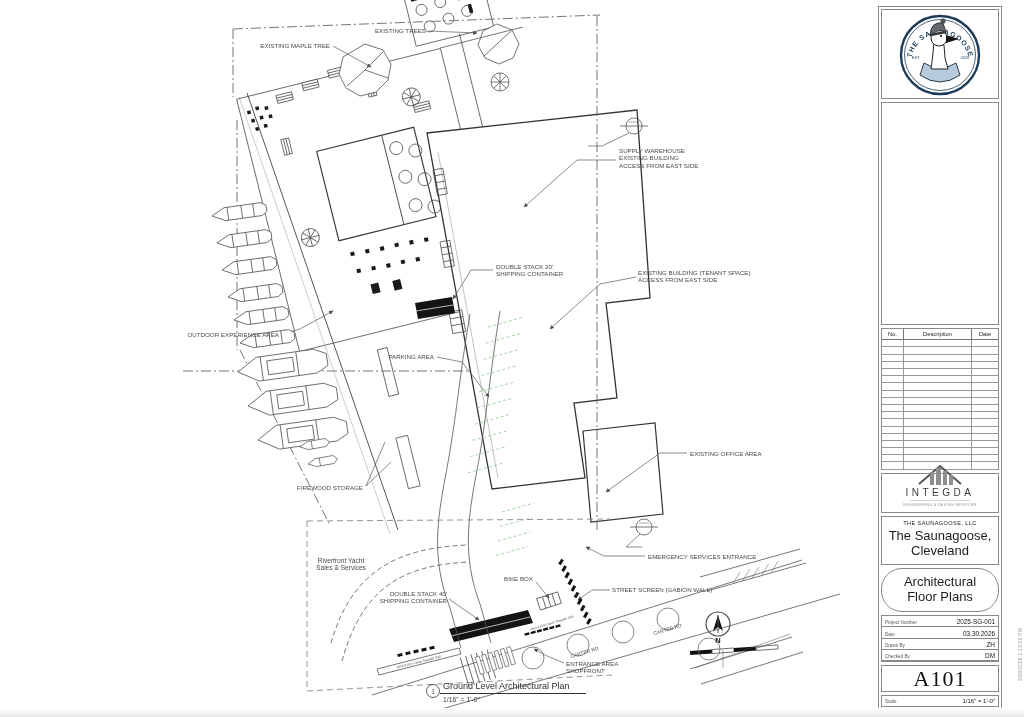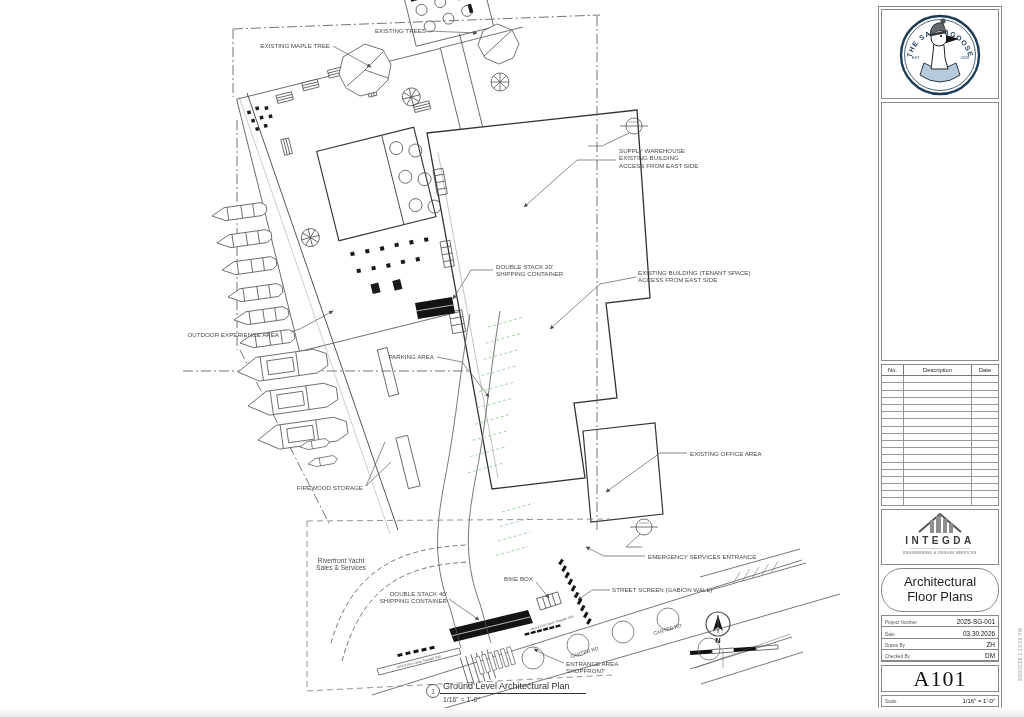--- a/index.html
+++ b/index.html
@@ -16,21 +16,21 @@
   .tb-box{border:1px solid #8a8a8a;background:#fff;box-sizing:border-box;position:relative;}
   .tb-logo{height:90px;display:flex;align-items:center;justify-content:center;}
   .tb-spacer{flex:1;}
   .tb-revisions{height:142px;font-size:5.5px;}
   .rev-head,.rev-row{display:grid;grid-template-columns:22px 1fr 26px;}
   .rev-head>div{border-bottom:1px solid #777;border-right:1px solid #777;
        text-align:center;font-size:5.8px;padding:2px 0;color:#222;}
   .rev-head>div:last-child{border-right:none;}
   .rev-row>div{height:6.2px;border-bottom:1px solid #999;border-right:1px solid #999;}
   .rev-row>div:last-child{border-right:none;}
-  .tb-integda{height:56px;display:flex;align-items:flex-start;justify-content:center;font-weight:bold;}
+  .tb-integda{height:40px;display:flex;align-items:flex-end;justify-content:center;}
   .tb-company{height:49px;text-align:center;padding-top:3px;}
   .tb-company .llc{font-size:5.6px;letter-spacing:.4px;color:#222;margin-bottom:3px;}
   .tb-company .proj{font-size:13px;color:#1d1d1d;line-height:1.12;}
   .tb-title{height:44px;display:flex;align-items:center;justify-content:center;
        text-align:center;font-size:13px;color:#1d1d1d;line-height:1.15;padding:0 8px;border-radius:21px;}
   .tb-fields{font-size:5px;}
   .f-row{display:flex;justify-content:space-between;align-items:flex-end;
        border-bottom:1px solid #888;padding:1px 3px;height:8.2px;box-sizing:content-box;}
   .f-label{color:#555;font-size:4.6px;}
   .f-value{color:#111;font-size:6.4px;}
@@ -579,20 +579,24 @@
         <rect x="51" y="6" width="5" height="17"></rect>
         <rect x="58" y="9" width="4" height="14"></rect>
         <rect x="64" y="13" width="4" height="10"></rect>
       </g>
       <text x="55" y="34" text-anchor="middle" font-size="10" letter-spacing="3.5" fill="#3a3a3a">INTEGDA</text>
       <line x1="25" y1="38.5" x2="85" y2="38.5" stroke="#bbb" stroke-width=".6"></line>
       <text x="55" y="44" text-anchor="middle" font-size="3.4" letter-spacing=".5" fill="#8a8a8a">ENGINEERING &amp; DESIGN SERVICES</text>
     </svg>
   </div>
 
+  <div class="tb-box tb-company">
+    <div class="llc">THE SAUNAGOOSE, LLC</div>
+    <div class="proj">The Saunagoose, Cleveland</div>
+  </div>
 
   <div class="tb-box tb-title">
     <div>Architectural Floor Plans</div>
   </div>
 
   <div class="tb-box tb-fields" id="tb-fields">
       <div class="f-row">
         <span class="f-label">Project Number</span>
         <span class="f-value">2025-SG-001</span>
       </div>

